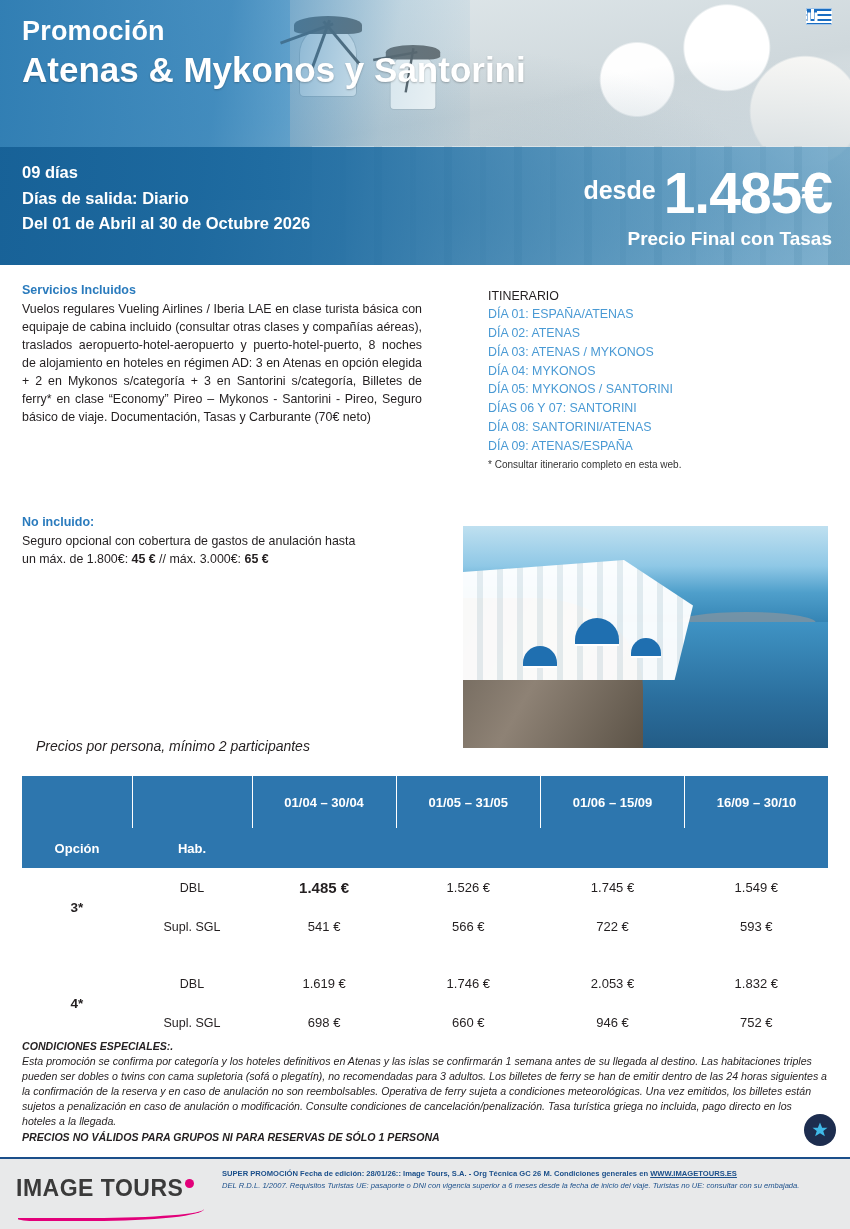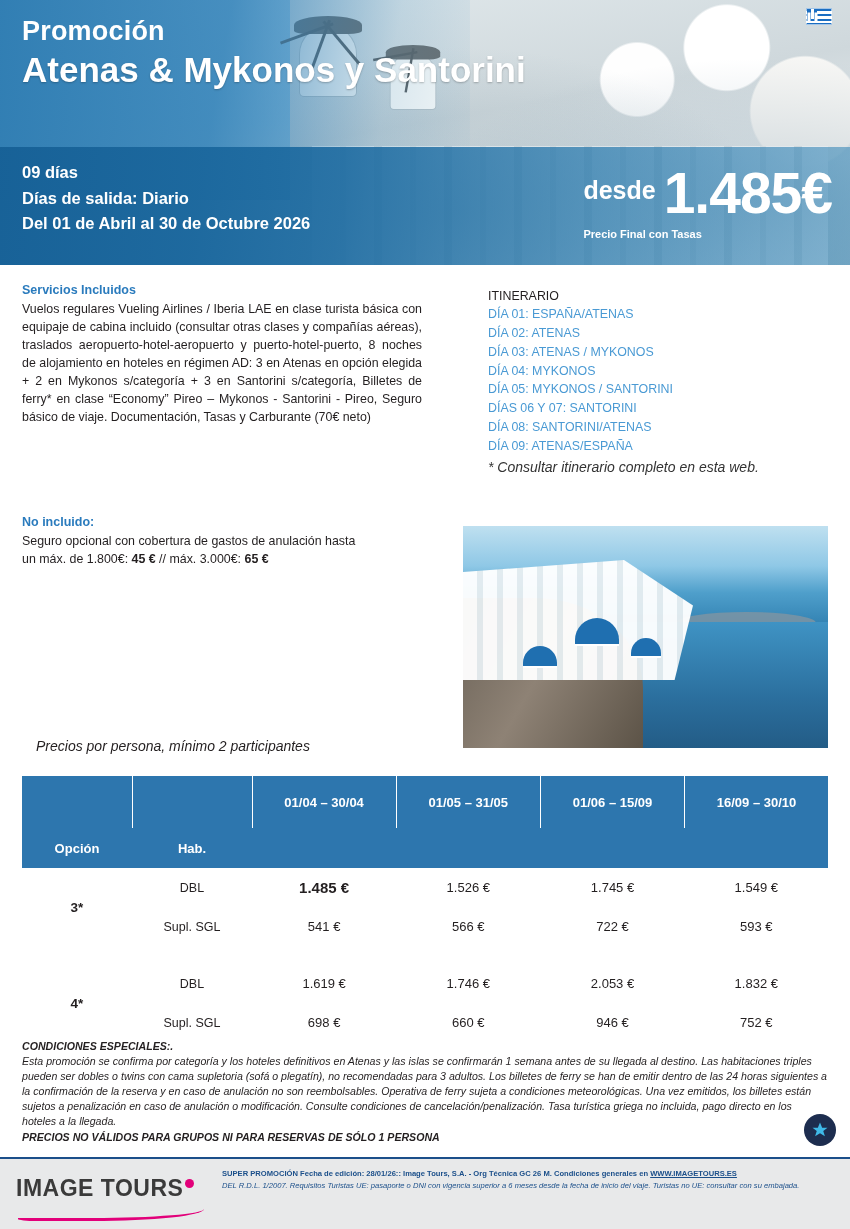--- a/index.html
+++ b/index.html
@@ -75,24 +75,24 @@
     position:absolute; left:22px; top:16px;
     font-size:27px; font-weight:bold; color:#ffffff; letter-spacing:.2px;
   }
   .promo-title {
     position:absolute; left:22px; top:50px;
     font-size:35px; font-weight:bold; color:#ffffff;
     text-shadow: 0 1px 2px rgba(0,0,0,.25);
   }
   .trip-lines { position:absolute; left:22px; top:160px; color:#ffffff; }
   .trip-lines div { font-size:16.5px; font-weight:bold; line-height:1.55; }
-  .price-wrap { position:absolute; right:18px; top:160px; text-align:left; color:#fff; }
+  .price-wrap { position:absolute; right:18px; top:160px; text-align:right; color:#fff; }
   .price-desde { display:inline-block; font-size:25px; font-weight:bold; vertical-align:14px; margin-right:8px;}
   .price-big { display:inline-block; font-size:57px; font-weight:bold; letter-spacing:-1px; }
-  .price-final { font-size:11px; font-weight:bold; margin-top:2px; }
+  .price-final { font-size:19px; font-weight:bold; margin-top:2px; }
   .flag {
     position:absolute; right:18px; top:8px; width:26px; height:17px;
     background:
       repeating-linear-gradient(180deg,#1b6ec2 0 2.4px,#ffffff 2.4px 4.8px);
     border:1px solid rgba(255,255,255,.6);
   }
   .flag:before{content:"";position:absolute;left:0;top:0;width:10px;height:10px;background:#1b6ec2;}
   .flag:after{content:"";position:absolute;left:3.5px;top:0px;width:3px;height:10px;background:#fff;
     box-shadow:-3.5px 3.5px 0 0 #fff, 3.5px 3.5px 0 0 #fff;}
 
@@ -101,21 +101,21 @@
 
   .sec-title { color:#2a7bbd; font-size:12.5px; font-weight:bold; margin-bottom:4px; }
   .incl-text {
     width:400px; font-size:12.4px; line-height:1.45; text-align:justify; color:#231f20;
   }
   .col-left { position:absolute; left:22px; top:18px; width:405px; }
   .col-right { position:absolute; left:488px; top:24px; width:340px; }
 
   .itin-head { font-size:12.4px; color:#231f20; margin-bottom:2px; }
   .itin-item { font-size:12.4px; color:#4a9ad4; line-height:1.52; }
-  .itin-note { font-size:14px; font-style:italic; color:#333; margin-top:3px; }
+  .itin-note { font-size:10px; color:#333; margin-top:3px; }
 
   .noinc { position:absolute; left:22px; top:250px; width:420px; }
   .noinc-title { color:#2a7bbd; font-size:12.5px; font-weight:bold; margin-bottom:4px; }
   .noinc-text { font-size:12.4px; line-height:1.45; }
   .noinc-text b { font-weight:bold; }
 
   .photo {
     position:absolute; left:463px; top:526px; width:365px; height:222px;
     background:
       linear-gradient(180deg,#bfe0f0 0%, #8fc8e6 18%, #4f9fcb 30%, #2f7fb0 46%, #2a6f9e 62%, #27628c 100%);

